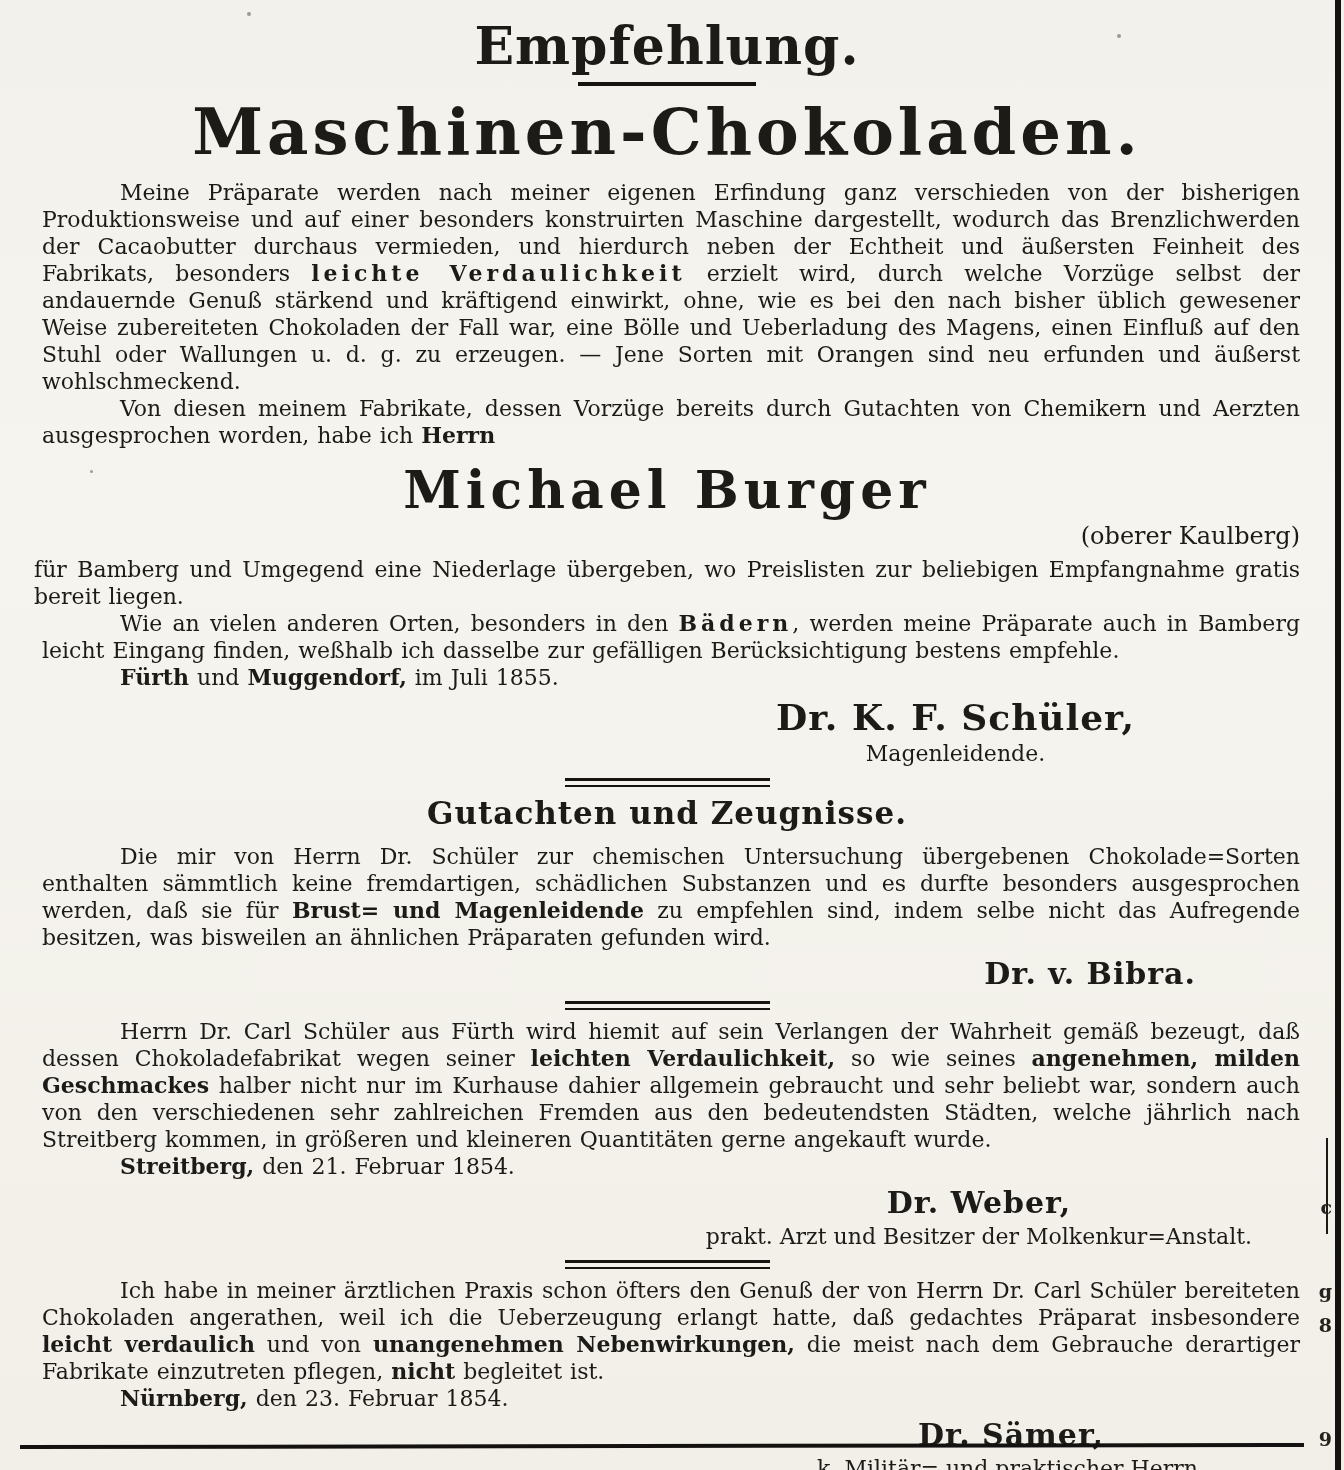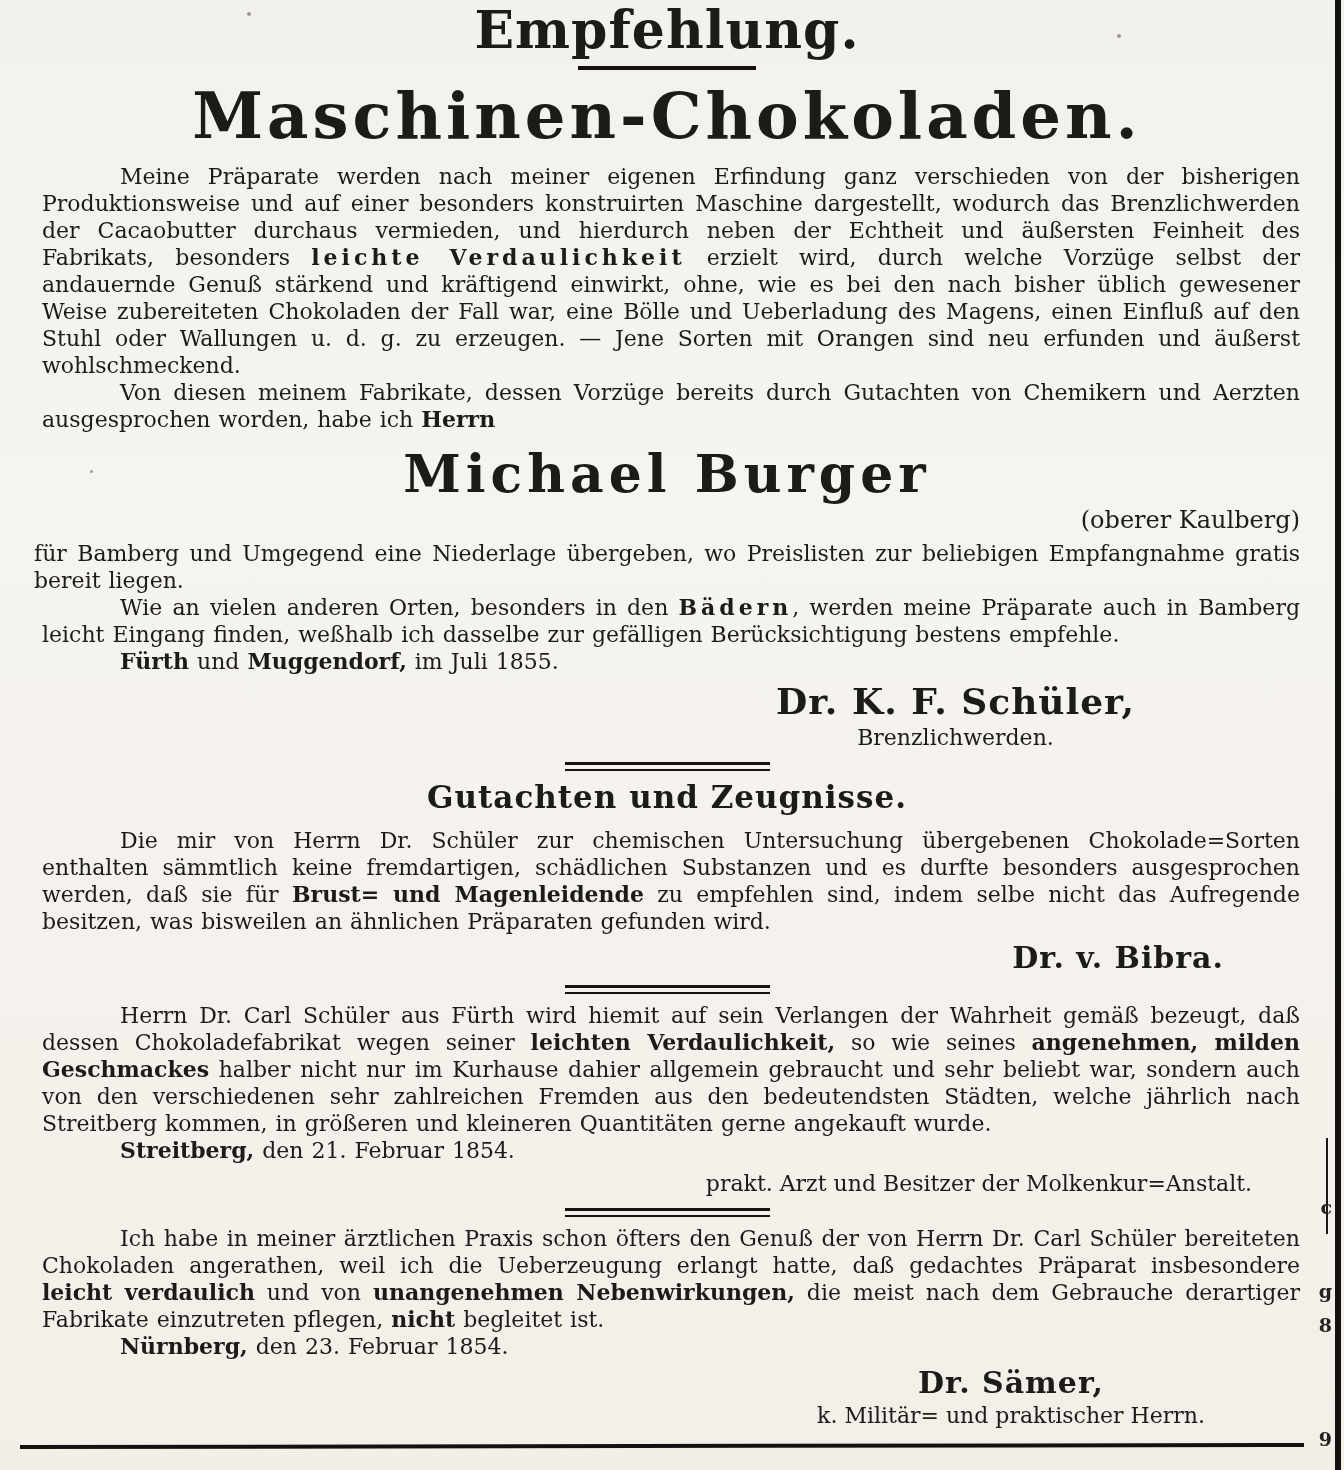--- a/index.html
+++ b/index.html
@@ -4,21 +4,21 @@
 <style>
   * { margin:0; padding:0; box-sizing:border-box; }
   html,body { width:1344px; background:#e8e6e0; }
   .page {
     position:relative;
     width:1344px; height:1470px;
     overflow:hidden;
     background:linear-gradient(180deg,#f3f1eb 0%, #f6f4ee 35%, #f1efe8 100%);
     color:#1d1b17;
     font-family:"DejaVu Serif", serif;
-    padding:0 44px 0 34px;
+    padding:16px 44px 0 34px;
   }
   .title {
     text-align:center;
     font-size:52px; font-weight:bold;
     letter-spacing:1px;
     line-height:1.15;
   }
   .title-rule {
     width:178px; height:4px;
     background:#16130e;
@@ -51,21 +51,21 @@
   .agent-sub {
     text-align:right;
     font-size:24px;
     margin-bottom:6px;
   }
   .sig { width:max-content; text-align:center; margin-left:auto; margin-top:6px; }
   .sig-name { font-size:30px; font-weight:bold; letter-spacing:1px; line-height:1.15; }
   .sig-name.lg { font-size:36px; }
   .sig-role { font-size:22px; line-height:1.25; margin-top:2px; }
   .sig-schueler { margin-right:165px; }
-  .sig-bibra   { margin-right:76px; }
+  .sig-bibra   { margin-right:104px; }
   .sig-weber   { margin-right:48px; }
   .sig-saemer  { margin-right:95px; }
   .divider { display:flex; justify-content:center; margin:10px 0 8px 0; }
   .divider span {
     display:block; width:205px; height:9px;
     border-top:3px solid #17140f;
     border-bottom:2px solid #17140f;
   }
   .section-heading {
     text-align:center;
@@ -114,21 +114,21 @@
 
   <div class="agent-name">Michael Burger</div>
   <div class="agent-sub">(oberer Kaulberg)</div>
 
   <p class="body"><span>für Bamberg und Umgegend eine Niederlage übergeben, wo Preislisten zur beliebigen Empfangnahme gratis bereit liegen.</span></p>
   <p class="body indent"><span>Wie an vielen anderen Orten, besonders in den </span><span class="sg-sp">Bädern</span><span>, werden meine Präparate auch in Bamberg leicht Eingang finden, weßhalb ich dasselbe zur gefälligen Berücksichtigung bestens empfehle.</span></p>
   <p class="body indent dateline"><span class="sg-b">Fürth</span><span> und </span><span class="sg-b">Muggendorf,</span><span> im Juli 1855.</span></p>
 
   <div class="sig sig-schueler">
     <div class="sig-name lg">Dr. K. F. Schüler,</div>
-    <div class="sig-role">Brenzlichwerden.</div>
+    <div class="sig-role">Magenleidende.</div>
   </div>
 
   <div class="divider">
       <span></span>
     </div>
 
   <h3 class="section-heading">Gutachten und Zeugnisse.</h3>
 
   <p class="body indent"><span>Die mir von Herrn Dr. Schüler zur chemischen Untersuchung übergebenen Chokolade=Sorten enthalten sämmtlich keine fremdartigen, schädlichen Substanzen und es durfte besonders ausgesprochen werden, daß sie für </span><span class="sg-b">Brust= und Magenleidende</span><span> zu empfehlen sind, indem selbe nicht das Aufregende besitzen, was bisweilen an ähnlichen Präparaten gefunden wird.</span></p>
   <div class="sig sig-bibra">
@@ -136,20 +136,21 @@
     <div class="sig-role"></div>
   </div>
 
   <div class="divider">
       <span></span>
     </div>
 
   <p class="body indent"><span>Herrn Dr. Carl Schüler aus Fürth wird hiemit auf sein Verlangen der Wahrheit gemäß bezeugt, daß dessen Chokoladefabrikat wegen seiner </span><span class="sg-b">leichten Verdaulichkeit,</span><span> so wie seines </span><span class="sg-b">angenehmen, milden Geschmackes</span><span> halber nicht nur im Kurhause dahier allgemein gebraucht und sehr beliebt war, sondern auch von den verschiedenen sehr zahlreichen Fremden aus den bedeutendsten Städten, welche jährlich nach Streitberg kommen, in größeren und kleineren Quantitäten gerne angekauft wurde.</span></p>
   <p class="body indent dateline"><span class="sg-b">Streitberg,</span><span> den 21. Februar 1854.</span></p>
   <div class="sig sig-weber">
+    <div class="sig-name">Dr. Weber,</div>
     <div class="sig-role">prakt. Arzt und Besitzer der Molkenkur=Anstalt.</div>
   </div>
 
   <div class="divider">
       <span></span>
     </div>
 
   <p class="body indent"><span>Ich habe in meiner ärztlichen Praxis schon öfters den Genuß der von Herrn Dr. Carl Schüler bereiteten Chokoladen angerathen, weil ich die Ueberzeugung erlangt hatte, daß gedachtes Präparat insbesondere </span><span class="sg-b">leicht verdaulich</span><span> und von </span><span class="sg-b">unangenehmen Nebenwirkungen,</span><span> die meist nach dem Gebrauche derartiger Fabrikate einzutreten pflegen, </span><span class="sg-b">nicht</span><span> begleitet ist.</span></p>
   <p class="body indent dateline"><span class="sg-b">Nürnberg,</span><span> den 23. Februar 1854.</span></p>
   <div class="sig sig-saemer">

